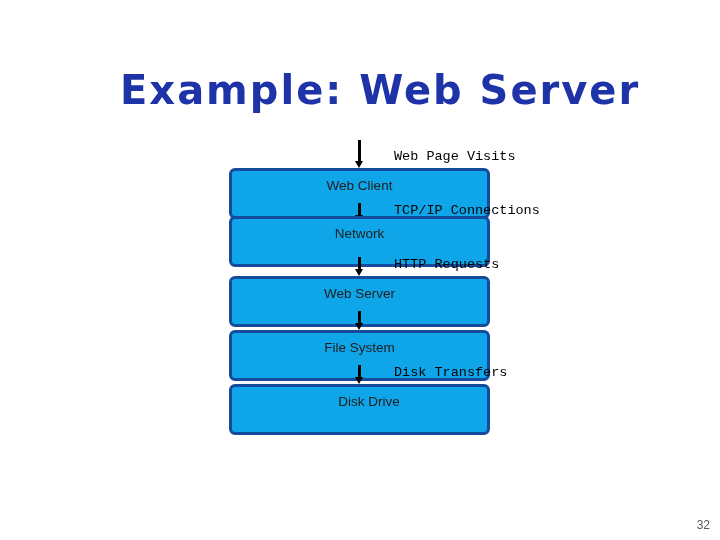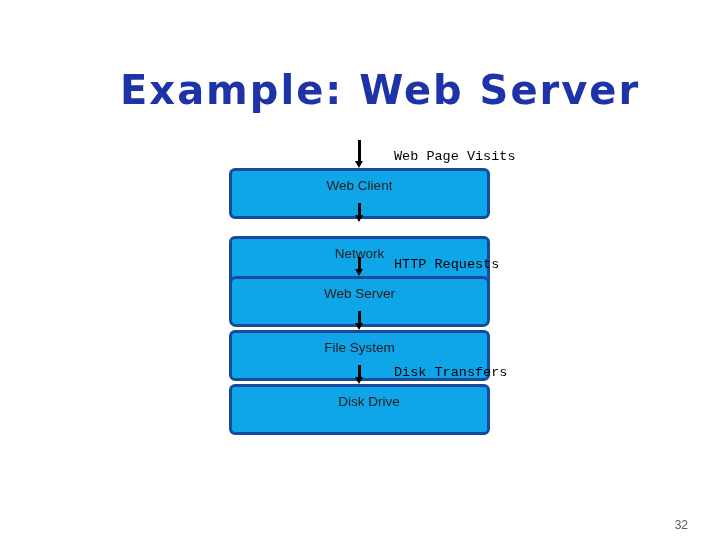--- a/index.html
+++ b/index.html
@@ -97,21 +97,21 @@
     width: 0;
     height: 0;
     border-left: 4.5px solid transparent;
     border-right: 4.5px solid transparent;
     border-top: 7px solid #000000;
   }
 
   
   #page-number {
     position: absolute;
-    right: 32px;
+    right: 10px;
     bottom: 8px;
     color: #5a5a5a;
     font-family: "Liberation Sans", sans-serif;
     font-size: 12px;
     line-height: 14px;
     text-align: right;
   }
 </style>
 </head>
 <body>
@@ -127,30 +127,31 @@
       <div class="head" style="top:21px;"></div>
     </div>
     <div class="flow-label" style="top:149px;">Web Page Visits</div>
 
     <div class="layer-box" style="top:168px;">Web Client</div>
 
     <div class="arrow" style="top:203px;height:19px;">
       <div class="shaft" style="height:13px;"></div>
       <div class="head" style="top:12px;"></div>
     </div>
+    <div class="flow-label" style="top:203px;">TCP/IP Connections</div>
 
-    <div class="layer-box" style="top:236px;text-align:center;">Network</div>
+    <div class="layer-box" style="top:216px;text-align:center;">Network</div>
 
     <div class="arrow" style="top:257px;height:19px;">
       <div class="shaft" style="height:13px;"></div>
       <div class="head" style="top:12px;"></div>
     </div>
     <div class="flow-label" style="top:257px;">HTTP Requests</div>
 
-    <div class="layer-box" style="top:276px;border-radius:7px;">Web Server</div>
+    <div class="layer-box" style="top:276px;">Web Server</div>
 
     <div class="arrow" style="top:311px;height:19px;">
       <div class="shaft" style="height:13px;"></div>
       <div class="head" style="top:12px;"></div>
     </div>
 
     <div class="layer-box" style="top:330px;">File System</div>
 
     <div class="arrow" style="top:365px;height:19px;">
       <div class="shaft" style="height:13px;"></div>

